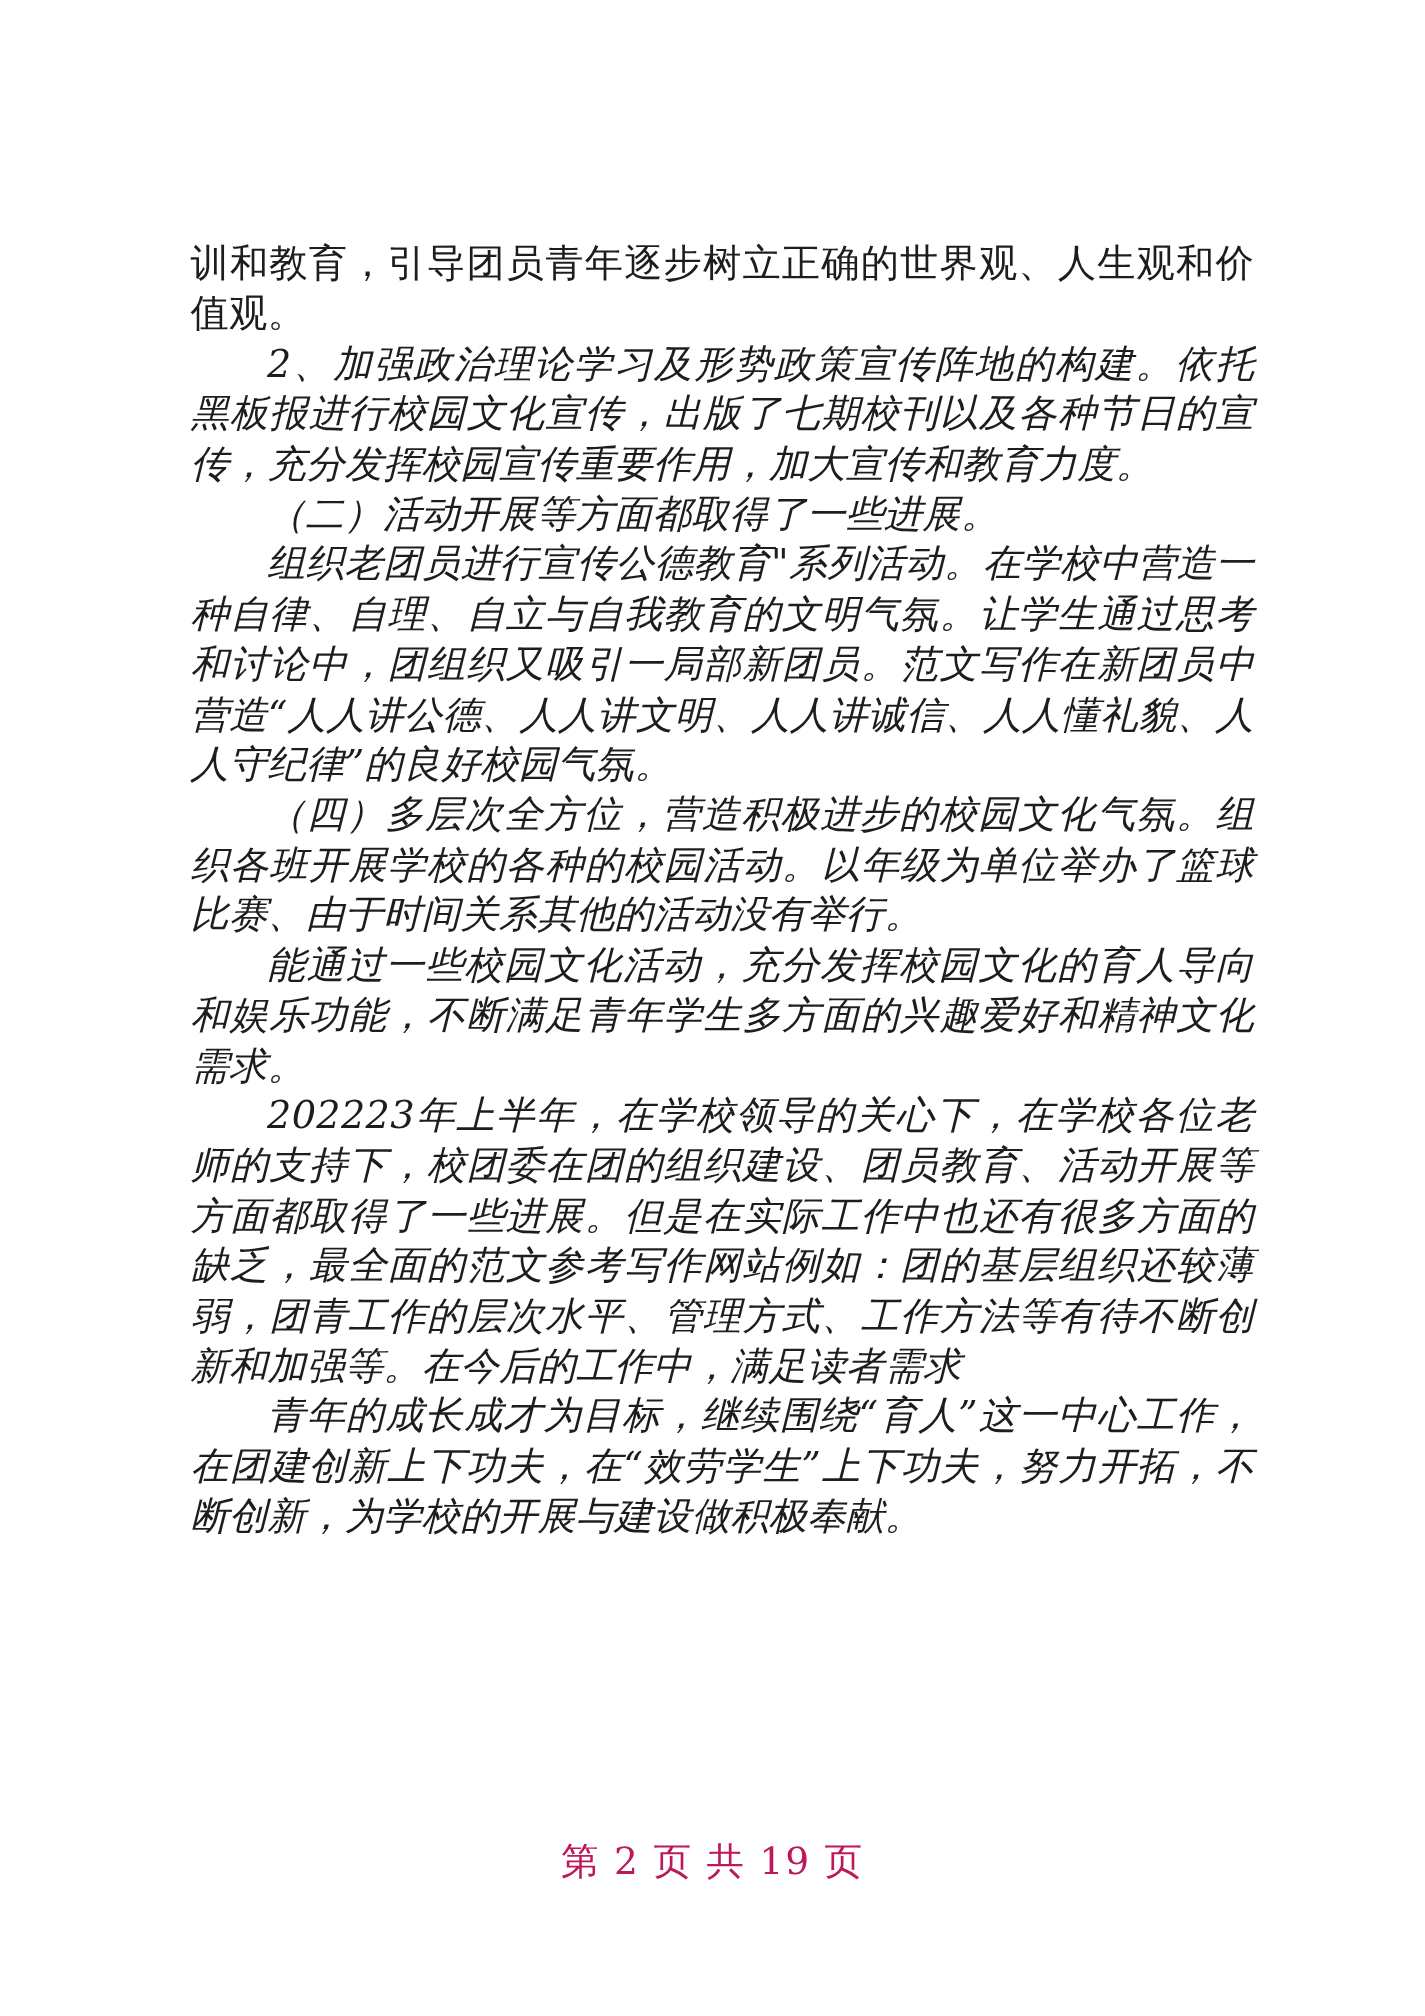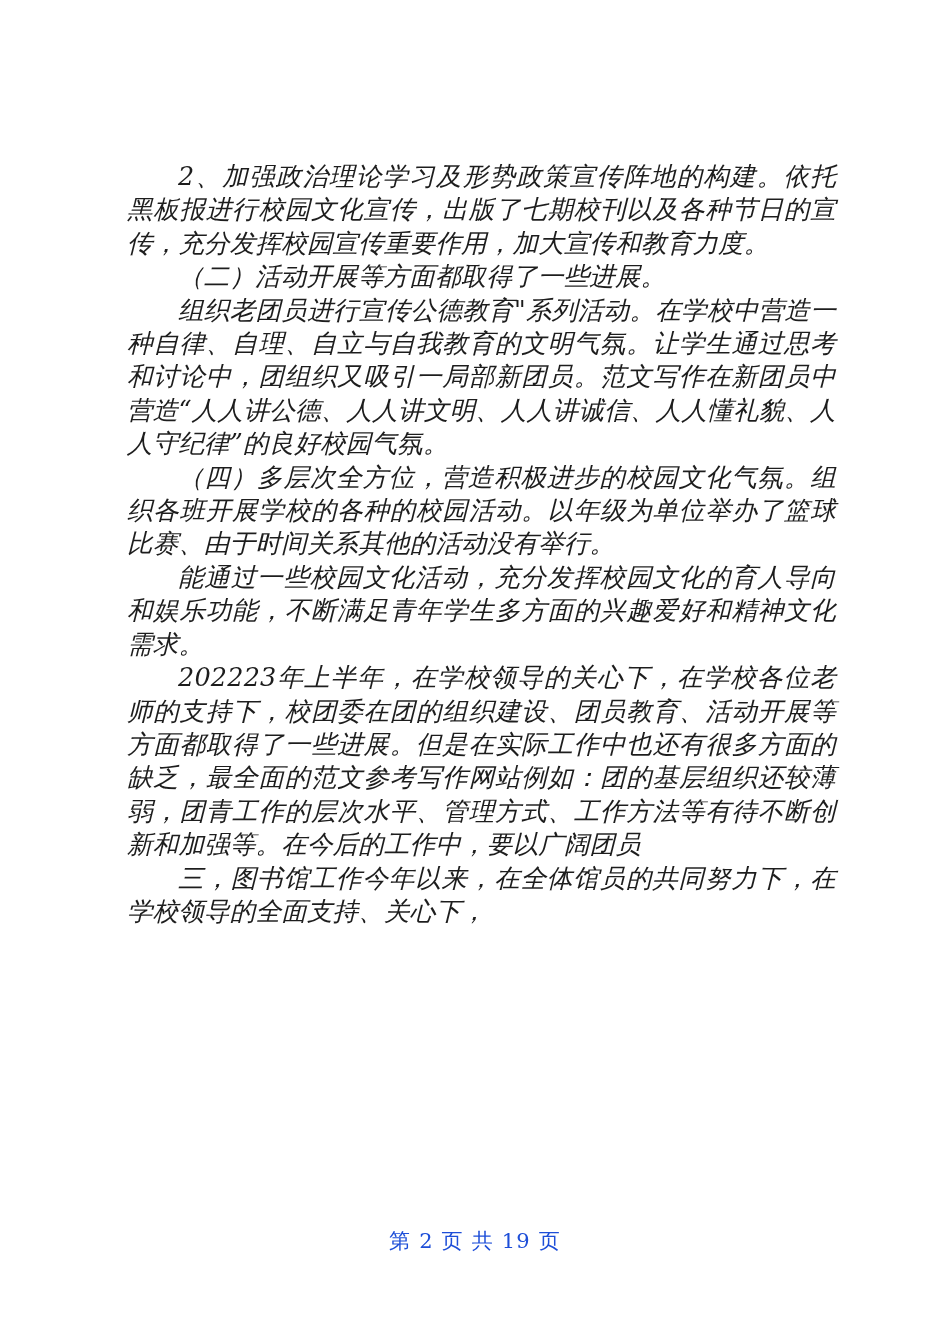--- a/index.html
+++ b/index.html
@@ -64,39 +64,40 @@
   
   #footer {
     position: absolute;
     left: 0;
     top: 1228px;
     width: 950px;
     text-align: center;
   }
   #footer .footer-text {
     display: inline-block;
-    font-size: 21px;
+    font-size: 25px;
     line-height: 26px;
     letter-spacing: 1.2px;
-    color: #1d4ed8;
+    color: #be185d;
     font-family: "DejaVu Serif", "Liberation Serif", serif;
   }
 </style>
 </head>
 <body>
 
 <div id="page">
 
   <div id="doc-body">
+    <p class="para cont">训和教育，引导团员青年逐步树立正确的世界观、人生观和价值观。</p>
     <p class="para indent">2、加强政治理论学习及形势政策宣传阵地的构建。依托黑板报进行校园文化宣传，出版了七期校刊以及各种节日的宣传，充分发挥校园宣传重要作用，加大宣传和教育力度。</p>
     <p class="para indent">（二）活动开展等方面都取得了一些进展。</p>
     <p class="para indent">组织老团员进行宣传公德教育"系列活动。在学校中营造一种自律、自理、自立与自我教育的文明气氛。让学生通过思考和讨论中，团组织又吸引一局部新团员。范文写作在新团员中营造“人人讲公德、人人讲文明、人人讲诚信、人人懂礼貌、人人守纪律”的良好校园气氛。</p>
     <p class="para indent">（四）多层次全方位，营造积极进步的校园文化气氛。组织各班开展学校的各种的校园活动。以年级为单位举办了篮球比赛、由于时间关系其他的活动没有举行。</p>
     <p class="para indent">能通过一些校园文化活动，充分发挥校园文化的育人导向和娱乐功能，不断满足青年学生多方面的兴趣爱好和精神文化需求。</p>
-    <p class="para indent">202223年上半年，在学校领导的关心下，在学校各位老师的支持下，校团委在团的组织建设、团员教育、活动开展等方面都取得了一些进展。但是在实际工作中也还有很多方面的缺乏，最全面的范文参考写作网站例如：团的基层组织还较薄弱，团青工作的层次水平、管理方式、工作方法等有待不断创新和加强等。在今后的工作中，要以广阔团员</p>
-    <p class="para indent">三，图书馆工作今年以来，在全体馆员的共同努力下，在学校领导的全面支持、关心下，</p>
+    <p class="para indent">202223年上半年，在学校领导的关心下，在学校各位老师的支持下，校团委在团的组织建设、团员教育、活动开展等方面都取得了一些进展。但是在实际工作中也还有很多方面的缺乏，最全面的范文参考写作网站例如：团的基层组织还较薄弱，团青工作的层次水平、管理方式、工作方法等有待不断创新和加强等。在今后的工作中，满足读者需求</p>
+    <p class="para indent">青年的成长成才为目标，继续围绕“育人”这一中心工作，在团建创新上下功夫，在“效劳学生”上下功夫，努力开拓，不断创新，为学校的开展与建设做积极奉献。</p>
   </div>
 
   <div id="footer">
     <span class="footer-text">第 2 页  共 19 页</span>
   </div>
 
 </div>
 
 </body></html>

